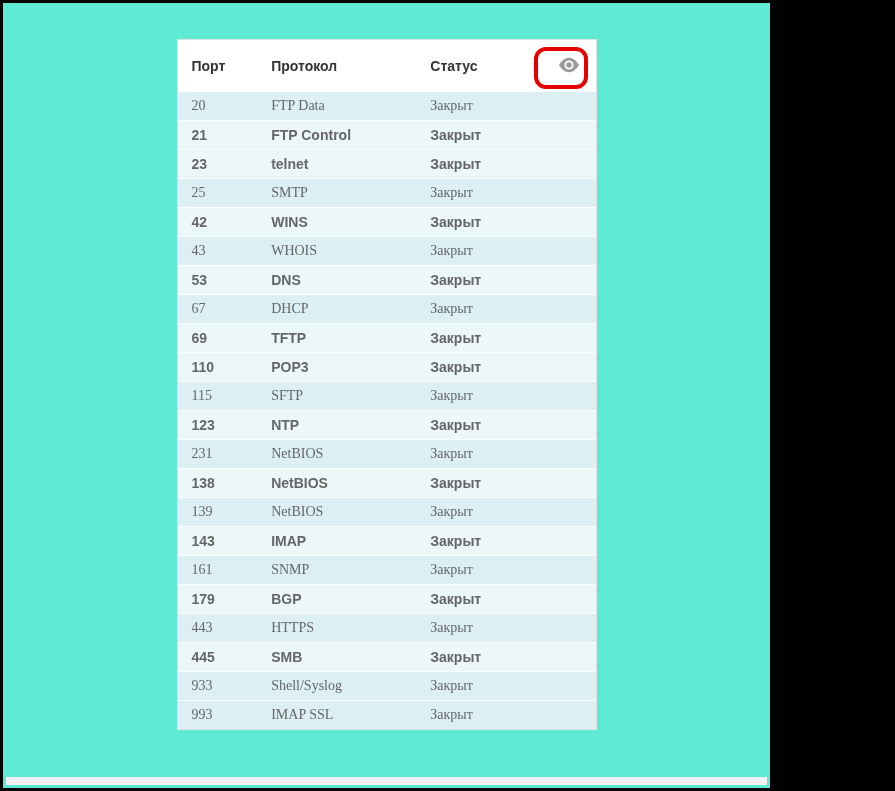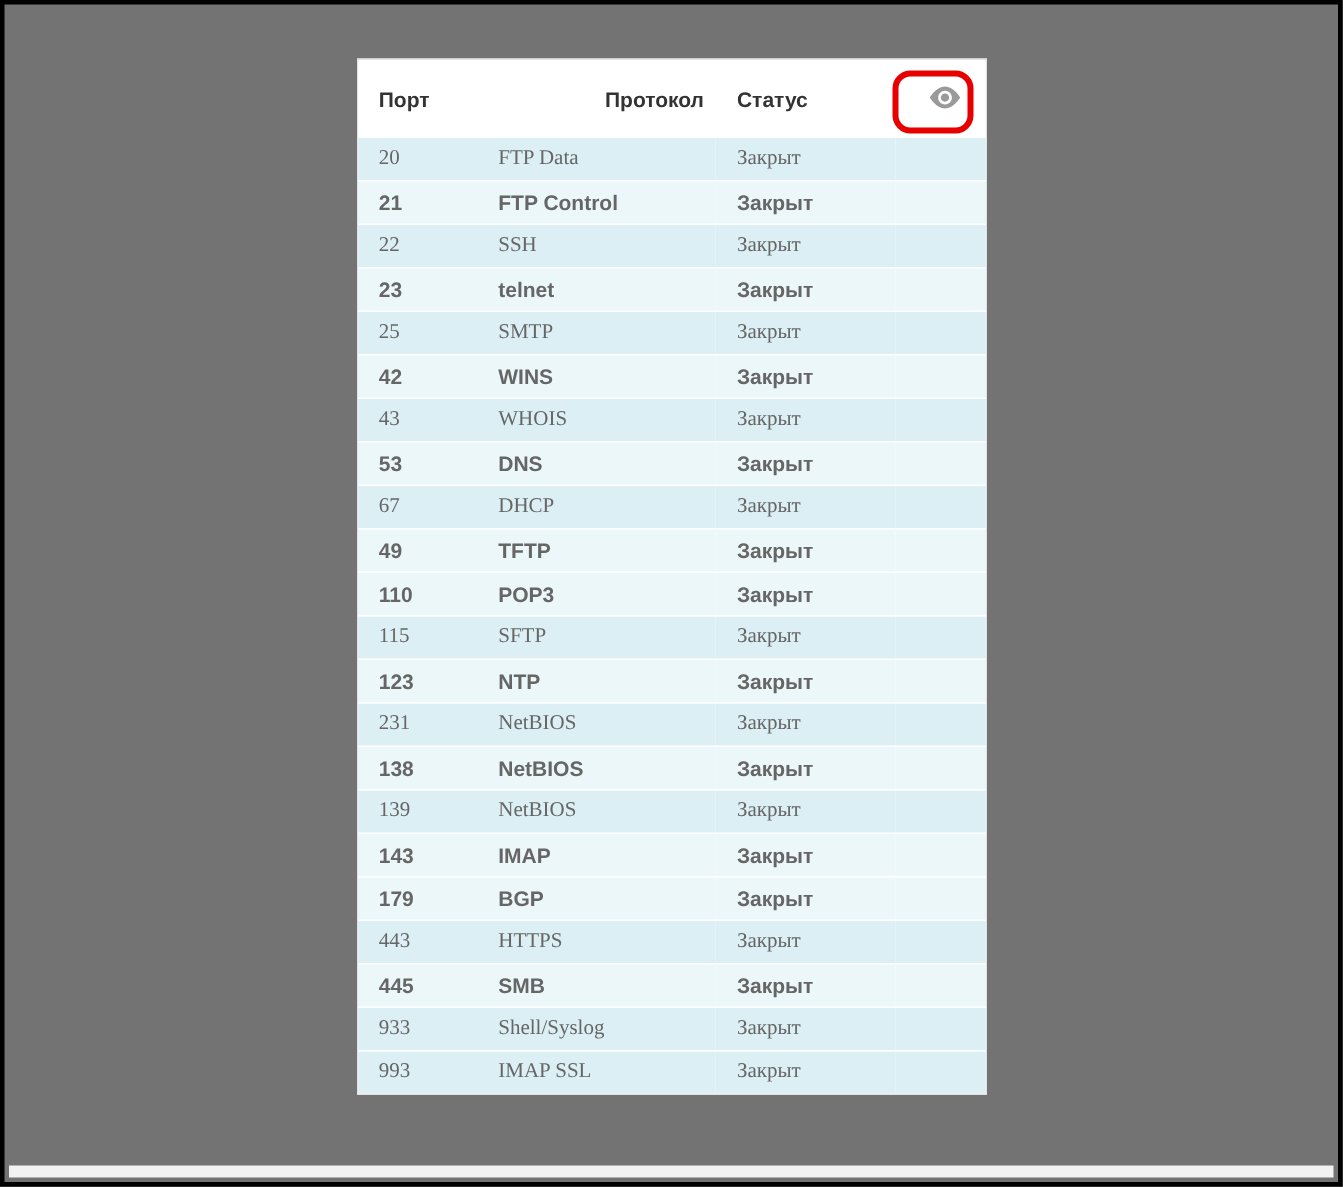--- a/index.html
+++ b/index.html
@@ -4,23 +4,23 @@
   <style>
     * { box-sizing: border-box; margin: 0; padding: 0; }
     body {
       font-family: Arial, Helvetica, sans-serif;
       background: #000;
       width: 895px;
       height: 791px;
       overflow: hidden;
     }
     .outer-frame {
-      width: 895px;
+      width: 773px;
       height: 791px;
-      background: #737373;
+      background: #5eead4;
       border: 3px solid #000;
       position: relative;
       padding: 36px 0 0 0;
     }
     .table-wrap {
       position: relative;
       margin: 0 auto;
       width: 420px;
       background: #fff;
       border: 1px solid #e3e3e3;
@@ -33,21 +33,21 @@
     }
     thead th {
       text-align: left;
       font-weight: bold;
       color: #333;
       padding: 16px 8px 16px 14px;
       height: 50px;
       background: #fff;
     }
     thead th.col-port { width: 80px; }
-    thead th.col-protocol { width: 160px; text-align: right; }
+    thead th.col-protocol { width: 160px; }
     thead th.col-status { width: 120px; }
     thead th.col-eye { width: 60px; text-align:center; }
     tbody td {
       padding: 6px 8px 6px 14px;
       border-top: 1px solid #fff;
       height: 27px;
       vertical-align: middle;
       color: #666;
     }
     tbody tr.odd td { background: #dceff5; font-family: Liberation Serif, serif; }
@@ -110,26 +110,20 @@
             <td>FTP Data</td>
             <td>Закрыт</td>
             <td></td>
           </tr>
           <tr class="even">
             <td>21</td>
             <td>FTP Control</td>
             <td>Закрыт</td>
             <td></td>
           </tr>
-          <tr class="odd">
-            <td>22</td>
-            <td>SSH</td>
-            <td>Закрыт</td>
-            <td></td>
-          </tr>
           <tr class="even">
             <td>23</td>
             <td>telnet</td>
             <td>Закрыт</td>
             <td></td>
           </tr>
           <tr class="odd">
             <td>25</td>
             <td>SMTP</td>
             <td>Закрыт</td>
@@ -153,21 +147,21 @@
             <td>Закрыт</td>
             <td></td>
           </tr>
           <tr class="odd">
             <td>67</td>
             <td>DHCP</td>
             <td>Закрыт</td>
             <td></td>
           </tr>
           <tr class="even">
-            <td>49</td>
+            <td>69</td>
             <td>TFTP</td>
             <td>Закрыт</td>
             <td></td>
           </tr>
           <tr class="even">
             <td>110</td>
             <td>POP3</td>
             <td>Закрыт</td>
             <td></td>
           </tr>
@@ -197,20 +191,26 @@
           </tr>
           <tr class="odd">
             <td>139</td>
             <td>NetBIOS</td>
             <td>Закрыт</td>
             <td></td>
           </tr>
           <tr class="even">
             <td>143</td>
             <td>IMAP</td>
+            <td>Закрыт</td>
+            <td></td>
+          </tr>
+          <tr class="odd">
+            <td>161</td>
+            <td>SNMP</td>
             <td>Закрыт</td>
             <td></td>
           </tr>
           <tr class="even">
             <td>179</td>
             <td>BGP</td>
             <td>Закрыт</td>
             <td></td>
           </tr>
           <tr class="odd">

